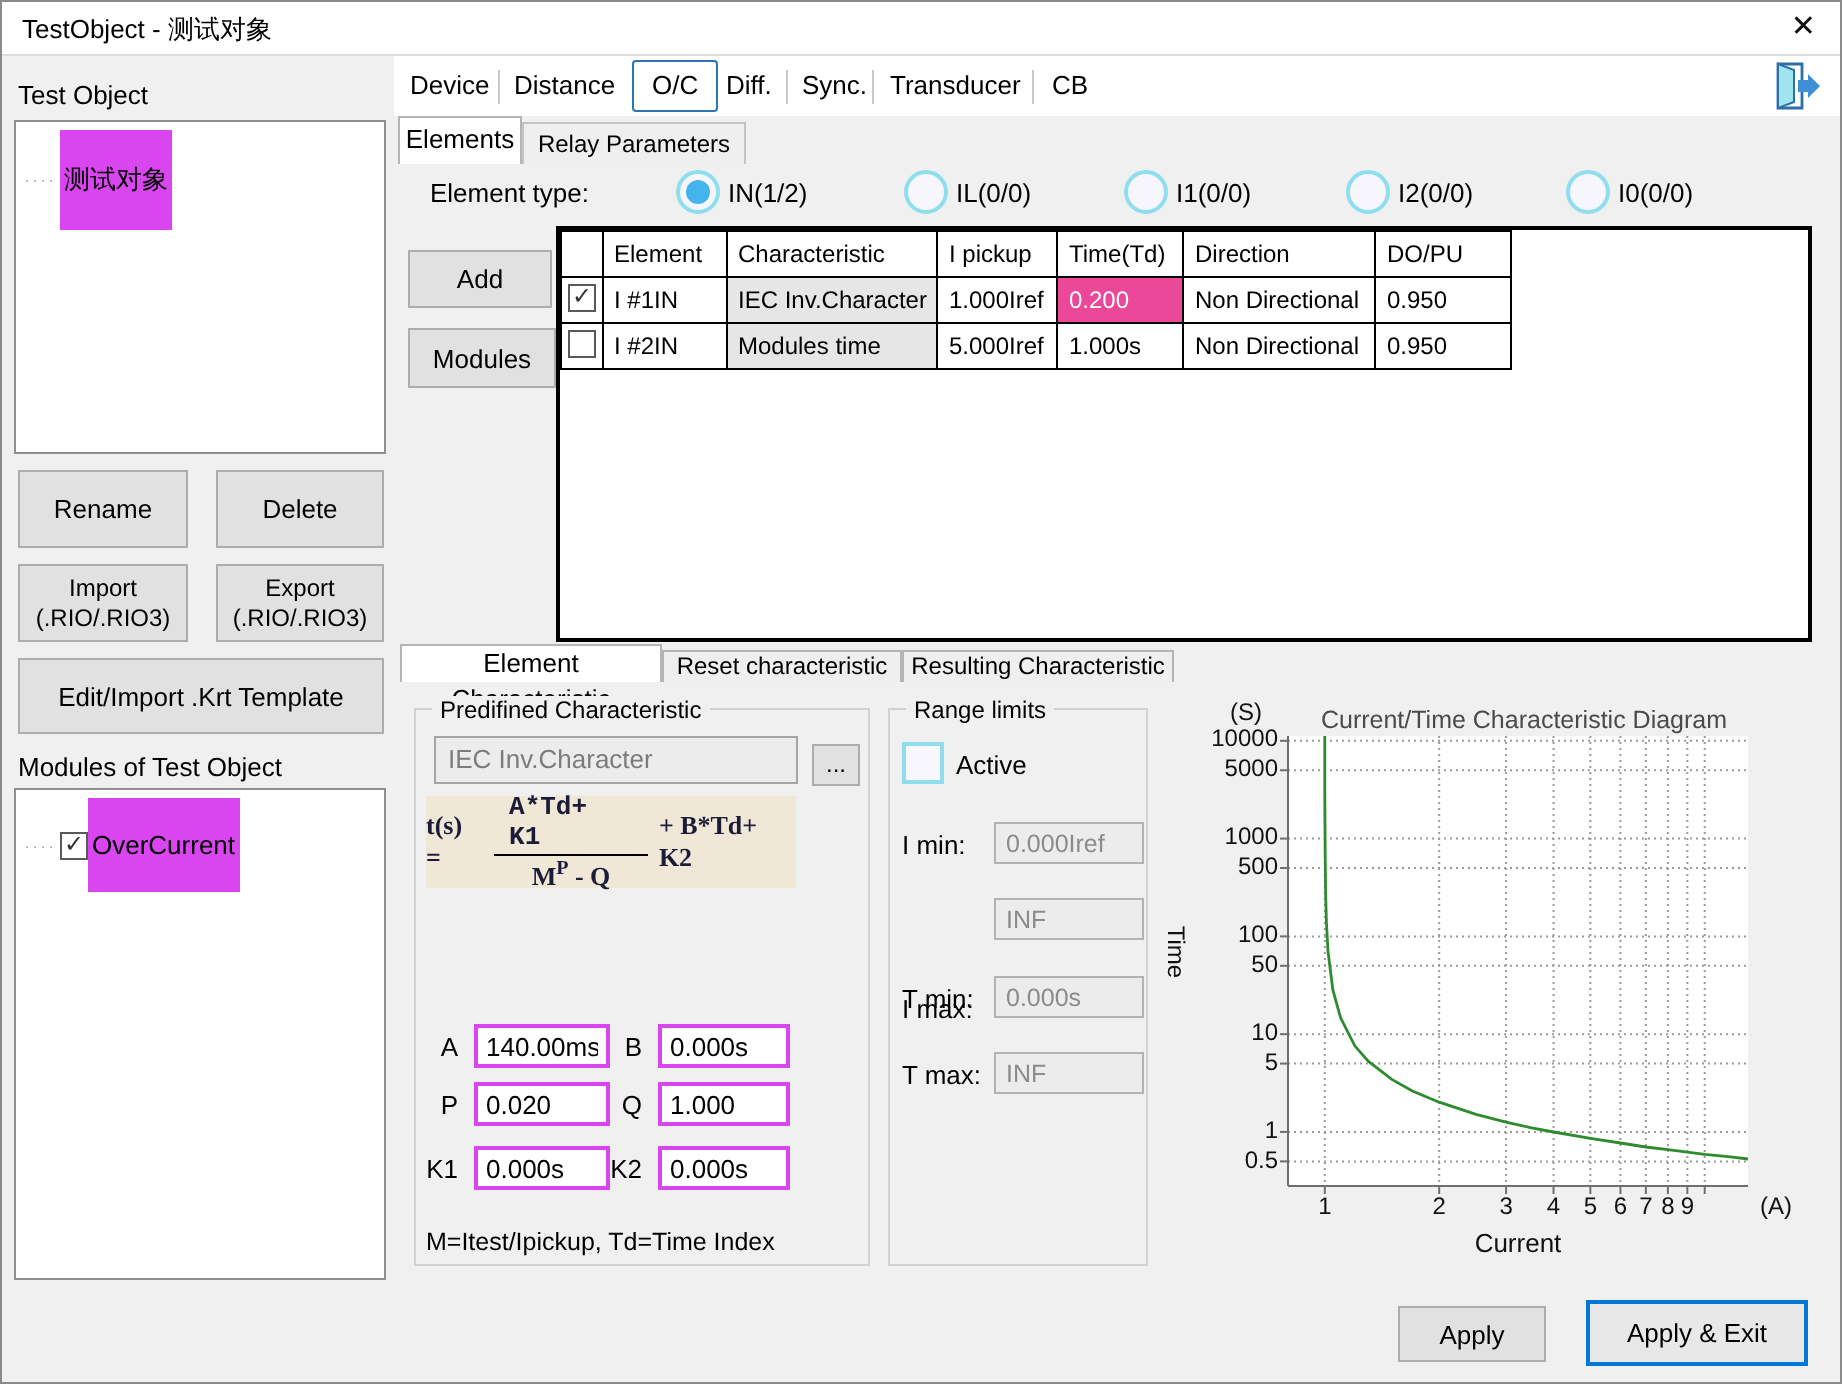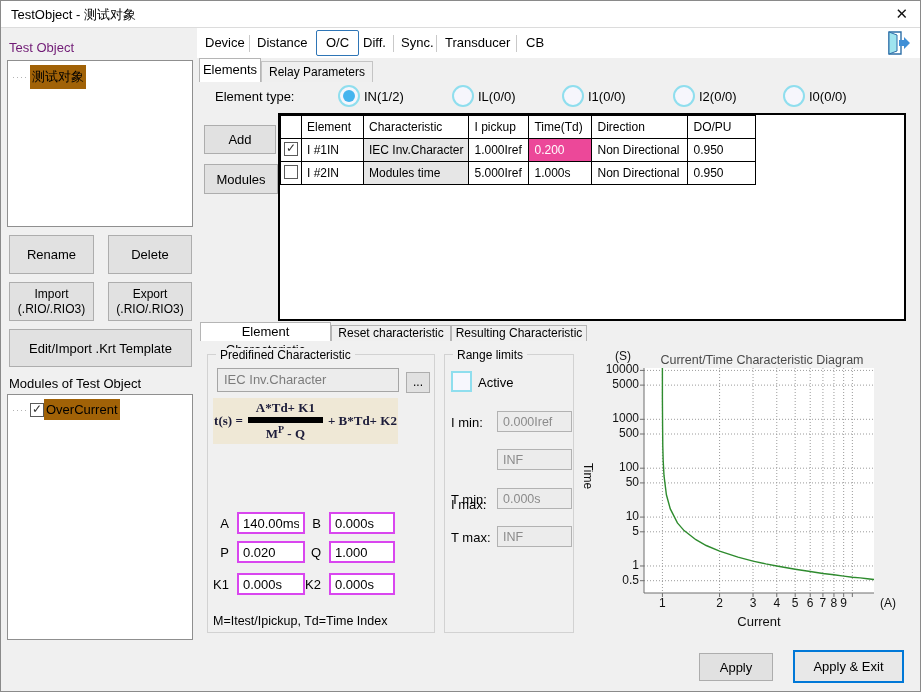--- a/index.html
+++ b/index.html
@@ -7,27 +7,27 @@
   body { font-family:"Liberation Sans", sans-serif; background:#fff; position:relative; }
   #win { position:absolute; left:0; top:0; width:921px; height:692px; background:#f0f0f0; border:1px solid #8a8a8a; overflow:hidden; }
 
   
   #titlebar { position:absolute; left:0; top:0; width:100%; height:27px; background:#fff; border-bottom:1px solid #dcdcdc; }
   #title { position:absolute; left:10px; top:5px; font-size:13px; color:#000; }
   #close-x { position:absolute; right:12px; top:3px; font-size:15px; color:#111; cursor:pointer; line-height:20px; }
 
   
   #left-panel { position:absolute; left:0; top:27px; width:196px; height:665px; background:#f0f0f0; }
-  #lp-header { position:absolute; left:8px; top:12px; font-size:13px; color:#701a75; }
+  #lp-header { position:absolute; left:8px; top:12px; font-size:13px; color:#000000; }
   .treebox { position:absolute; left:6px; background:#fff; border:1px solid #8f8f8f; }
   #tree1 { top:32px; width:186px; height:167px; }
   #tree2 { top:366px; width:186px; height:246px; }
   .tree-item { display:flex; align-items:center; padding:4px 2px 0 4px; font-size:13px; }
   .tree-dots { color:#a8a8a8; font-size:9px; letter-spacing:1px; margin-right:2px; }
-  .tree-label { background:#a16207; padding:3px 2px; }
+  .tree-label { background:#d946ef; padding:16px 2px; }
   .btn { position:absolute; background:#e1e1e1; border:1px solid #adadad; display:flex; flex-direction:column; align-items:center; justify-content:center; font-size:13px; color:#000; text-align:center; cursor:pointer; }
   .btn div { line-height:15px; }
   #btn-rename { left:8px; top:207px; width:85px; height:39px; }
   #btn-delete { left:107px; top:207px; width:84px; height:39px; }
   #btn-import { left:8px; top:254px; width:85px; height:39px; font-size:12px; }
   #btn-export { left:107px; top:254px; width:84px; height:39px; font-size:12px; }
   #btn-edit   { left:8px; top:301px; width:183px; height:38px; }
   #lp-modules { position:absolute; left:8px; top:348px; font-size:13px; color:#000; }
 
   
@@ -72,21 +72,21 @@
   .group { position:absolute; border:1px solid #d2d2d2; }
   .group-label { position:absolute; top:-7px; left:8px; background:#f0f0f0; padding:0 4px; font-size:12px; color:#000; }
   #grp-pred { left:206px; top:353px; width:228px; height:279px; }
   #grp-range { left:443px; top:353px; width:130px; height:279px; }
 
   #pred-field { position:absolute; left:216px; top:367px; width:182px; height:24px; background:#ececec; border:1px solid #a5a5a5; font-size:13px; color:#7c7c7c; line-height:22px; padding-left:6px; }
   #pred-browse { left:405px; top:371px; width:24px; height:21px; font-size:12px; }
 
   #formula { position:absolute; left:212px; top:397px; width:185px; height:46px; background:#efe8d6; display:flex; align-items:center; justify-content:center; font-family:"Liberation Serif", serif; font-weight:bold; font-size:13px; color:#1c1c3a; }
   #formula .frac { display:inline-flex; flex-direction:column; align-items:center; margin:0 5px; }
-  #formula .num { border-bottom:6px solid #000000; padding:0 8px 1px 8px; }
+  #formula .num { border-bottom:1px solid #000000; padding:0 8px 1px 8px;font-family:Liberation Mono, monospace; }
   #formula .den { padding-top:1px; }
   #formula sup { font-size:10px; }
 
   .pl { position:absolute; font-size:13px; color:#000; text-align:right; }
   .pinput { position:absolute; height:22px; background:#fff; border:2px solid #d946ef; font-size:13px; color:#000; padding:0 4px; font-family:"Liberation Sans", sans-serif; }
   #lab-A { left:210px; top:515px; width:18px; } #inp-A { left:236px; top:511px; width:68px; }
   #lab-B { left:302px; top:515px; width:18px; } #inp-B { left:328px; top:511px; width:66px; }
   #lab-P { left:210px; top:544px; width:18px; } #inp-P { left:236px; top:540px; width:68px; }
   #lab-Q { left:302px; top:544px; width:18px; } #inp-Q { left:328px; top:540px; width:66px; }
   #lab-K1 { left:206px; top:576px; width:22px; } #inp-K1 { left:236px; top:572px; width:68px; }

